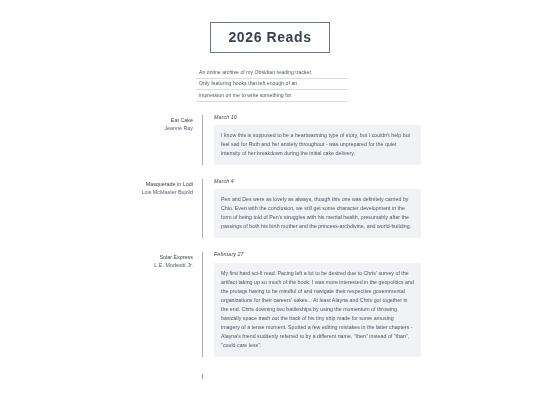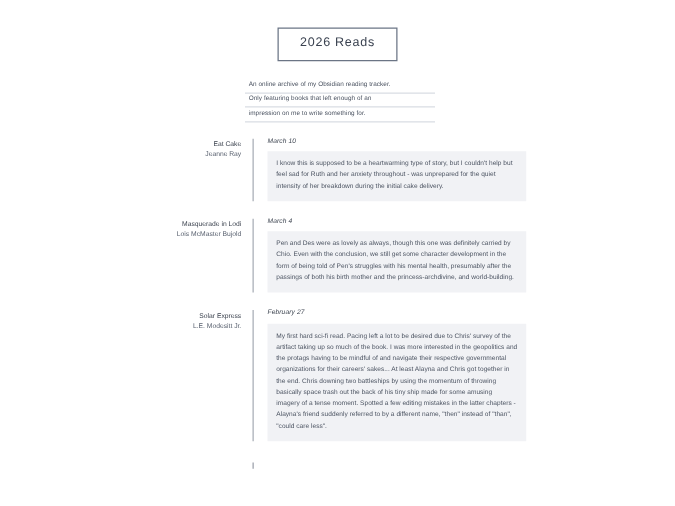--- a/index.html
+++ b/index.html
@@ -28,22 +28,22 @@
     display: flex;
     flex-direction: column;
     align-items: center;
   }
   .title-box {
     border: 1.5px solid #6b7585;
     padding: 7px 17px 8px 17px;
     background: #ffffff;
   }
   .title-box .title-text {
-    font-size: 10px;
-    font-weight: normal;
+    font-size: 14px;
+    font-weight: bold;
     letter-spacing: 0.6px;
     color: #3a4250;
     line-height: 1;
     white-space: nowrap;
   }
 
   .subtitle-block {
     margin-top: 14px;
     width: 152px;
     margin-left: 196px;

